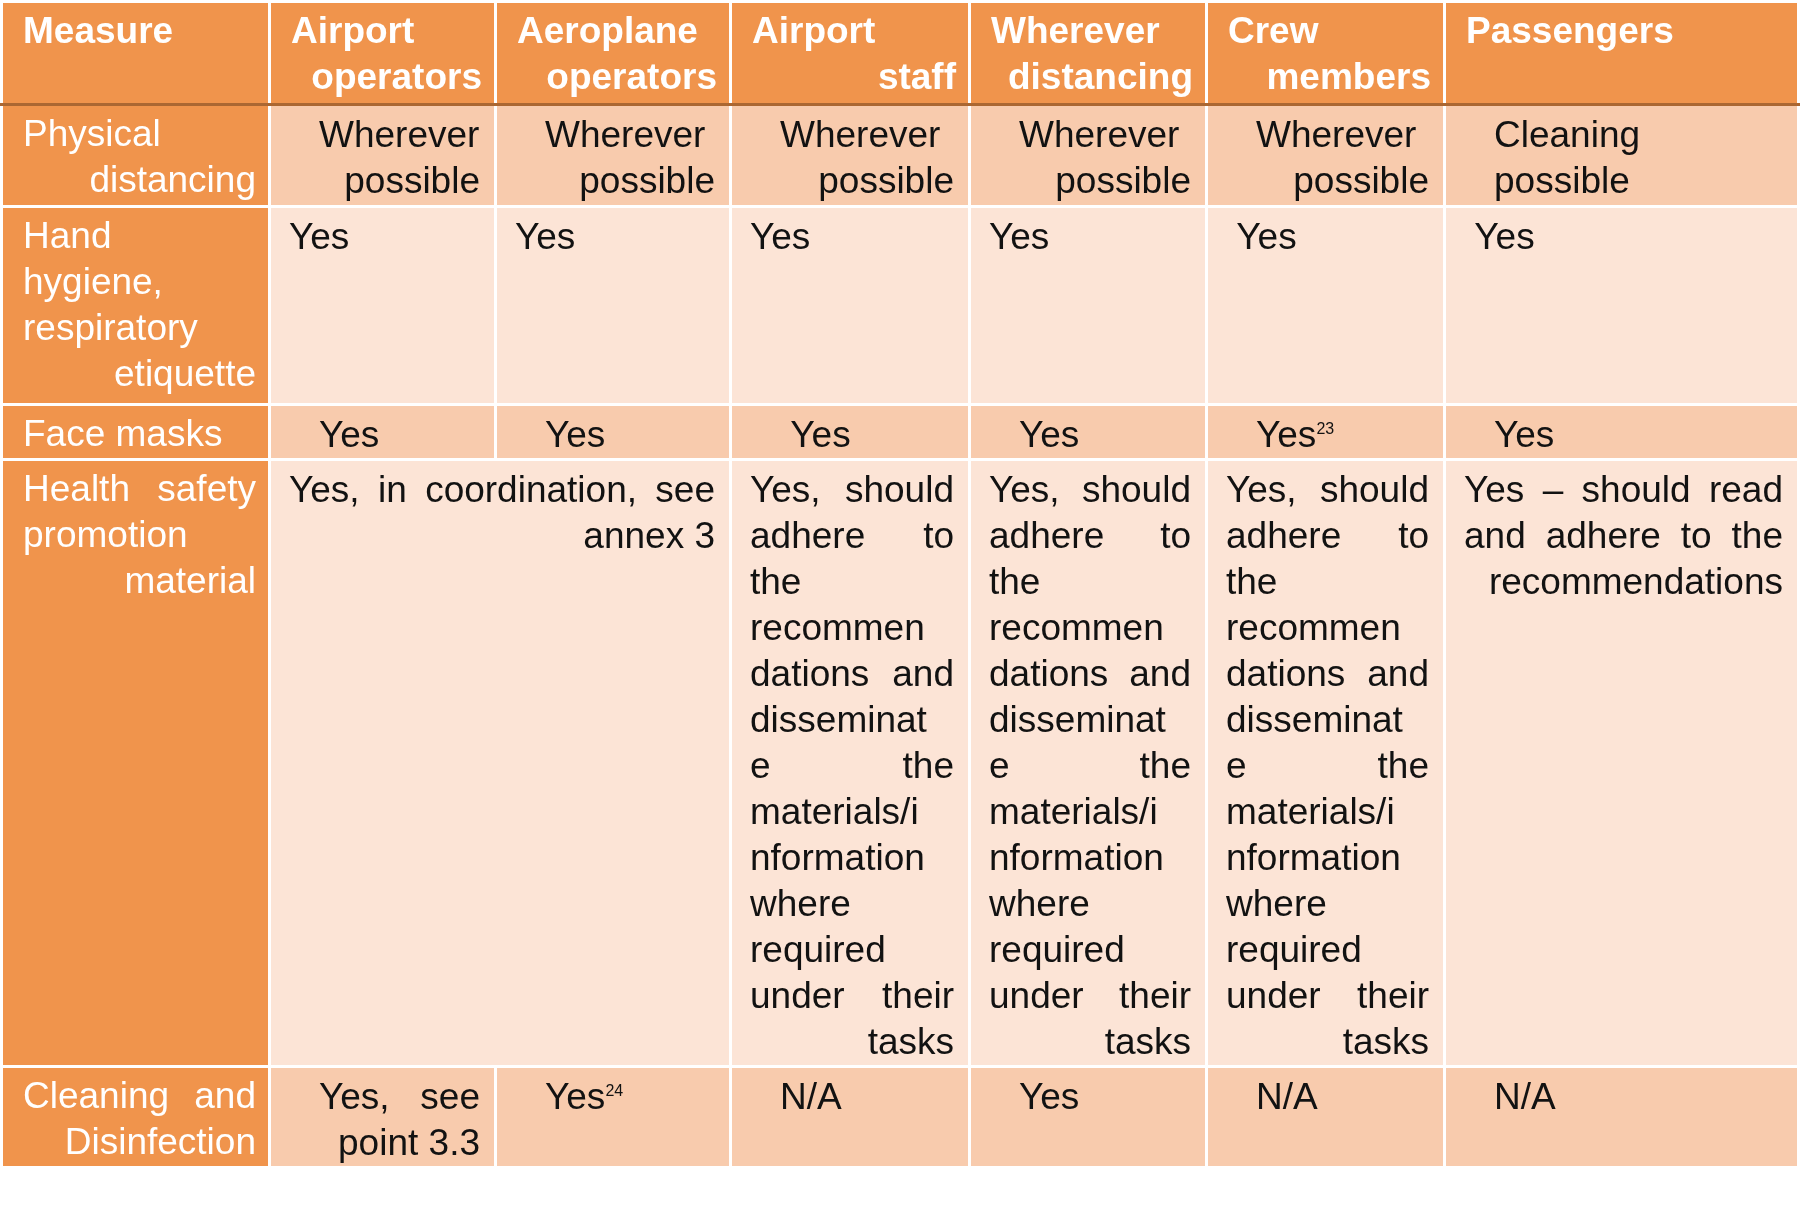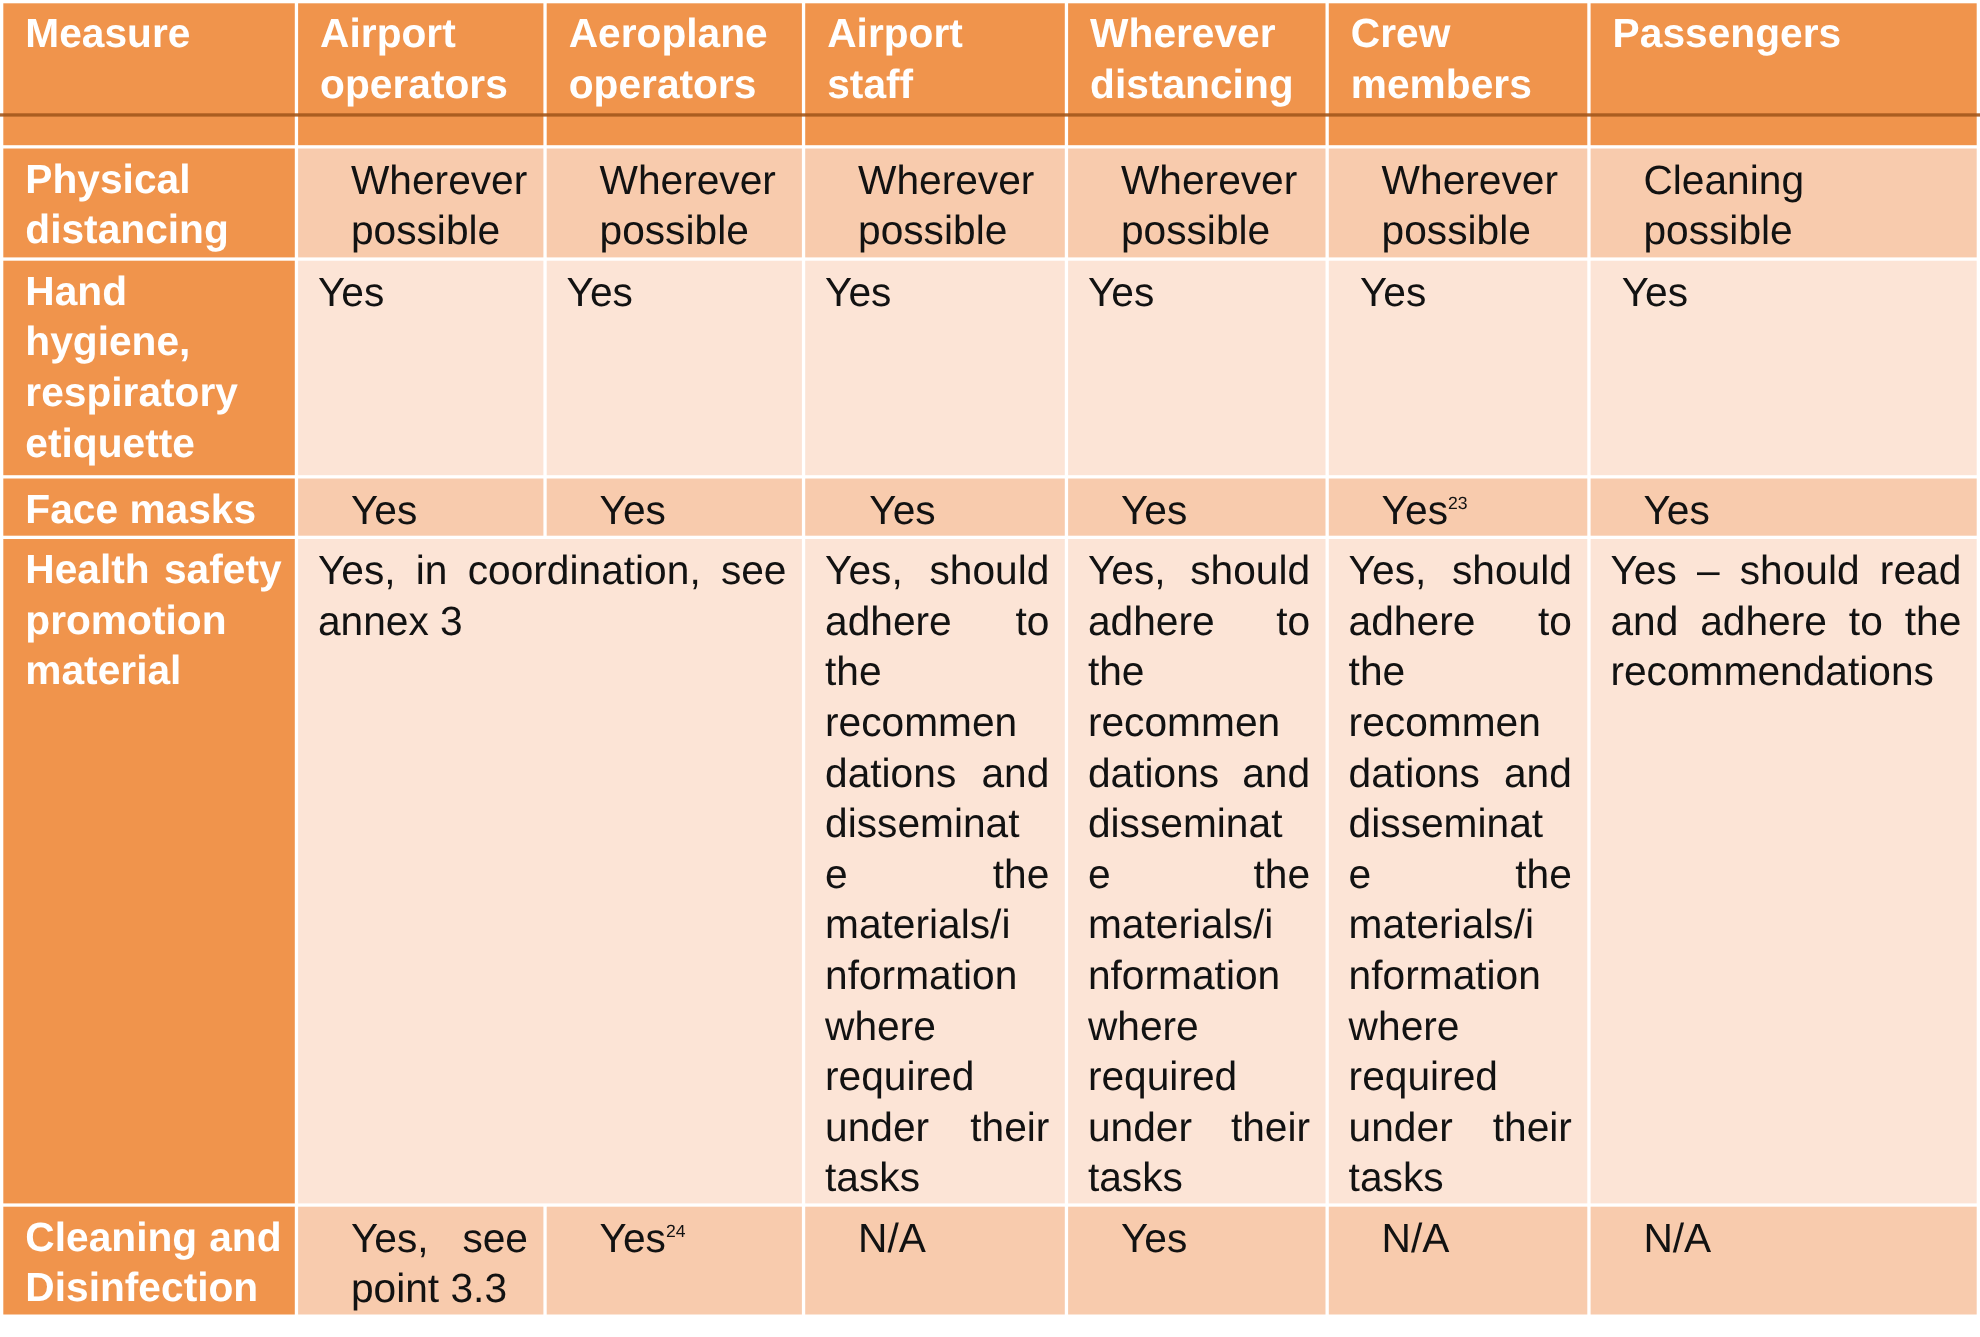--- a/index.html
+++ b/index.html
@@ -32,47 +32,47 @@
   thead th {
     background: var(--header-orange);
     color: var(--header-text);
     font-weight: bold;
     text-align: left;
     padding: 5px 12px 0 20px;
   }
   tbody th.rowlabel {
     background: var(--header-orange);
     color: var(--header-text);
-    font-weight: bold;
+    font-weight: normal;
     text-align: left;
     padding: 5px 12px 0 20px;
   }
   td {
     padding: 6px 14px 0 18px;
     color: var(--body-text);
   }
   tr.band-a td { background: var(--band-dark); padding-left: 48px; }
   tr.band-b td { background: var(--band-light); }
 
   
-  tr.rh-header > th { height: 129px; }
+  tr.rh-header > th { height: 100px; }
   tr.rh-1 > * { height: 99px; }
   tr.rh-2 > * { height: 195px; margin-left: 31px; }
   tr.rh-3 > * { height: 49px; }
   tr.rh-4 > * { height: 495px; }
   tr.rh-5 > * { height: 92px; }
 
   .cell-text { white-space: pre-wrap; }
   .jline {
     text-align: justify;
     text-align-last: justify;
     white-space: normal;
   }
   .jline--last {
-    text-align: left;
+    text-align: right;
     text-align-last: auto;
   }
   sup.fnref {
     font-size: 16px;
     line-height: 0;
     vertical-align: super;
   }
   .header-underline {
     position: absolute;
     top: 103px;

